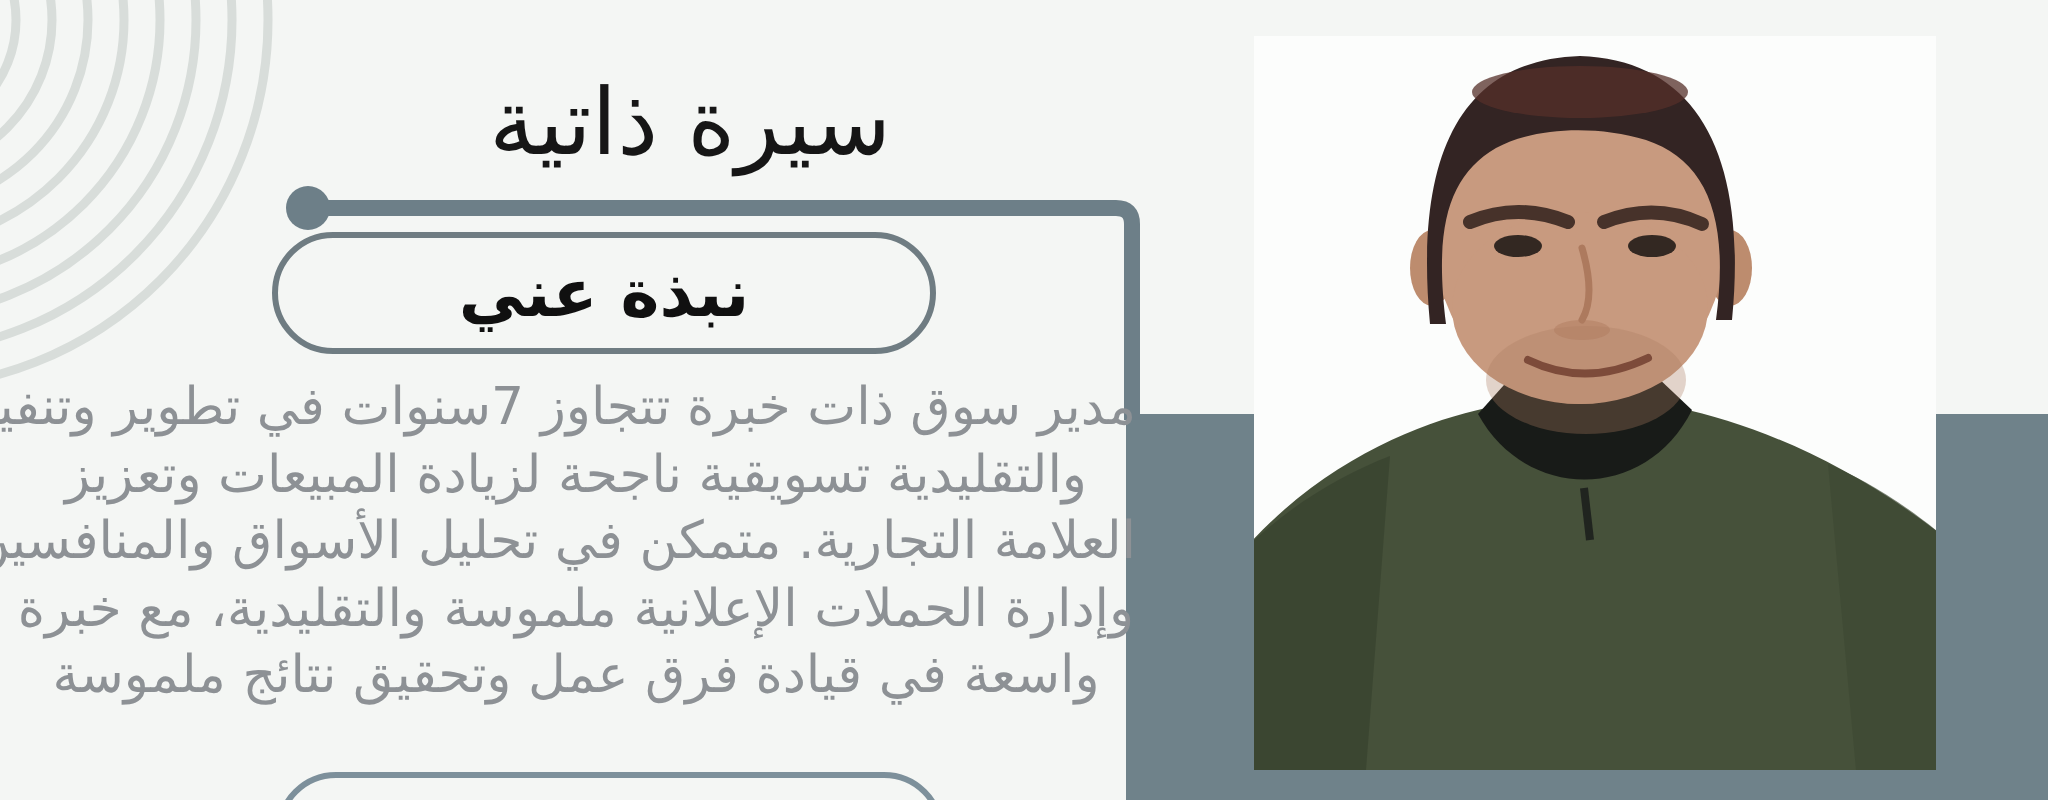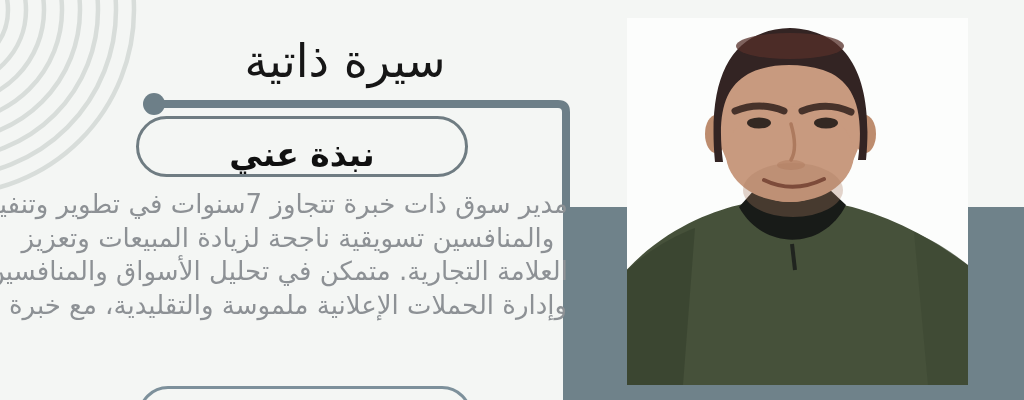--- a/index.html
+++ b/index.html
@@ -33,21 +33,21 @@
     position:absolute;left:563px;top:207px;width:461px;height:193px;
     background:var(--panel);
   }
 
   .photo{
     position:absolute;left:627px;top:18px;width:341px;height:367px;
     background:var(--photo_bg);overflow:hidden;
   }
 
   .pill{
-    position:absolute;display:flex;align-items:flex-end;justify-content:center;
+    position:absolute;display:flex;align-items:center;justify-content:center;
     background:transparent;border-radius:31px;
   }
   .pill.about{
     left:136px;top:116px;width:332px;height:61px;
     border:3px solid var(--pill_border);
   }
   .pill.about .pill-label{
     font-size:33px;font-weight:bold;color:#101010;white-space:nowrap;
   }
   .pill.bottom{
@@ -90,23 +90,24 @@
   </svg>
 
   <h1 class="title" dir="rtl">سيرة ذاتية</h1>
 
   <div class="pill about">
     <span class="pill-label" dir="rtl">نبذة عني</span>
   </div>
 
   <div class="about-text" dir="rtl">
     <div class="line">مدير سوق ذات خبرة تتجاوز 7سنوات في تطوير وتنفيذ</div>
-    <div class="line">والمنافسين تسويقية ناجحة لزيادة المبيعات وتعزيز</div>
+    <div class="line">والتقليدية تسويقية ناجحة لزيادة المبيعات وتعزيز</div>
     <div class="line">العلامة التجارية. متمكن في تحليل الأسواق والمنافسين،</div>
     <div class="line">وإدارة الحملات الإعلانية ملموسة والتقليدية، مع خبرة</div>
+    <div class="line">واسعة في قيادة فرق عمل وتحقيق نتائج ملموسة</div>
   </div>
 
   <div class="photo">
     <svg width="341" height="367" viewBox="0 0 341 367" role="img" aria-label="portrait">
       <rect width="341" height="367" fill="#fcfdfc"></rect>
 
       <path d="M130 138 L200 138 L206 198 C172 219 152 213 126 196 Z" fill="#b9886a"></path>
       <ellipse cx="165" cy="152" rx="38" ry="20" fill="#a2704f" opacity="0.45"></ellipse>
 
       <path d="M-6 367 L-6 258 C 34 212 84 193 116 186 L 163 176 L 212 186 C 252 194 302 216 347 252 L 347 367 Z" fill="#46513a"></path>

